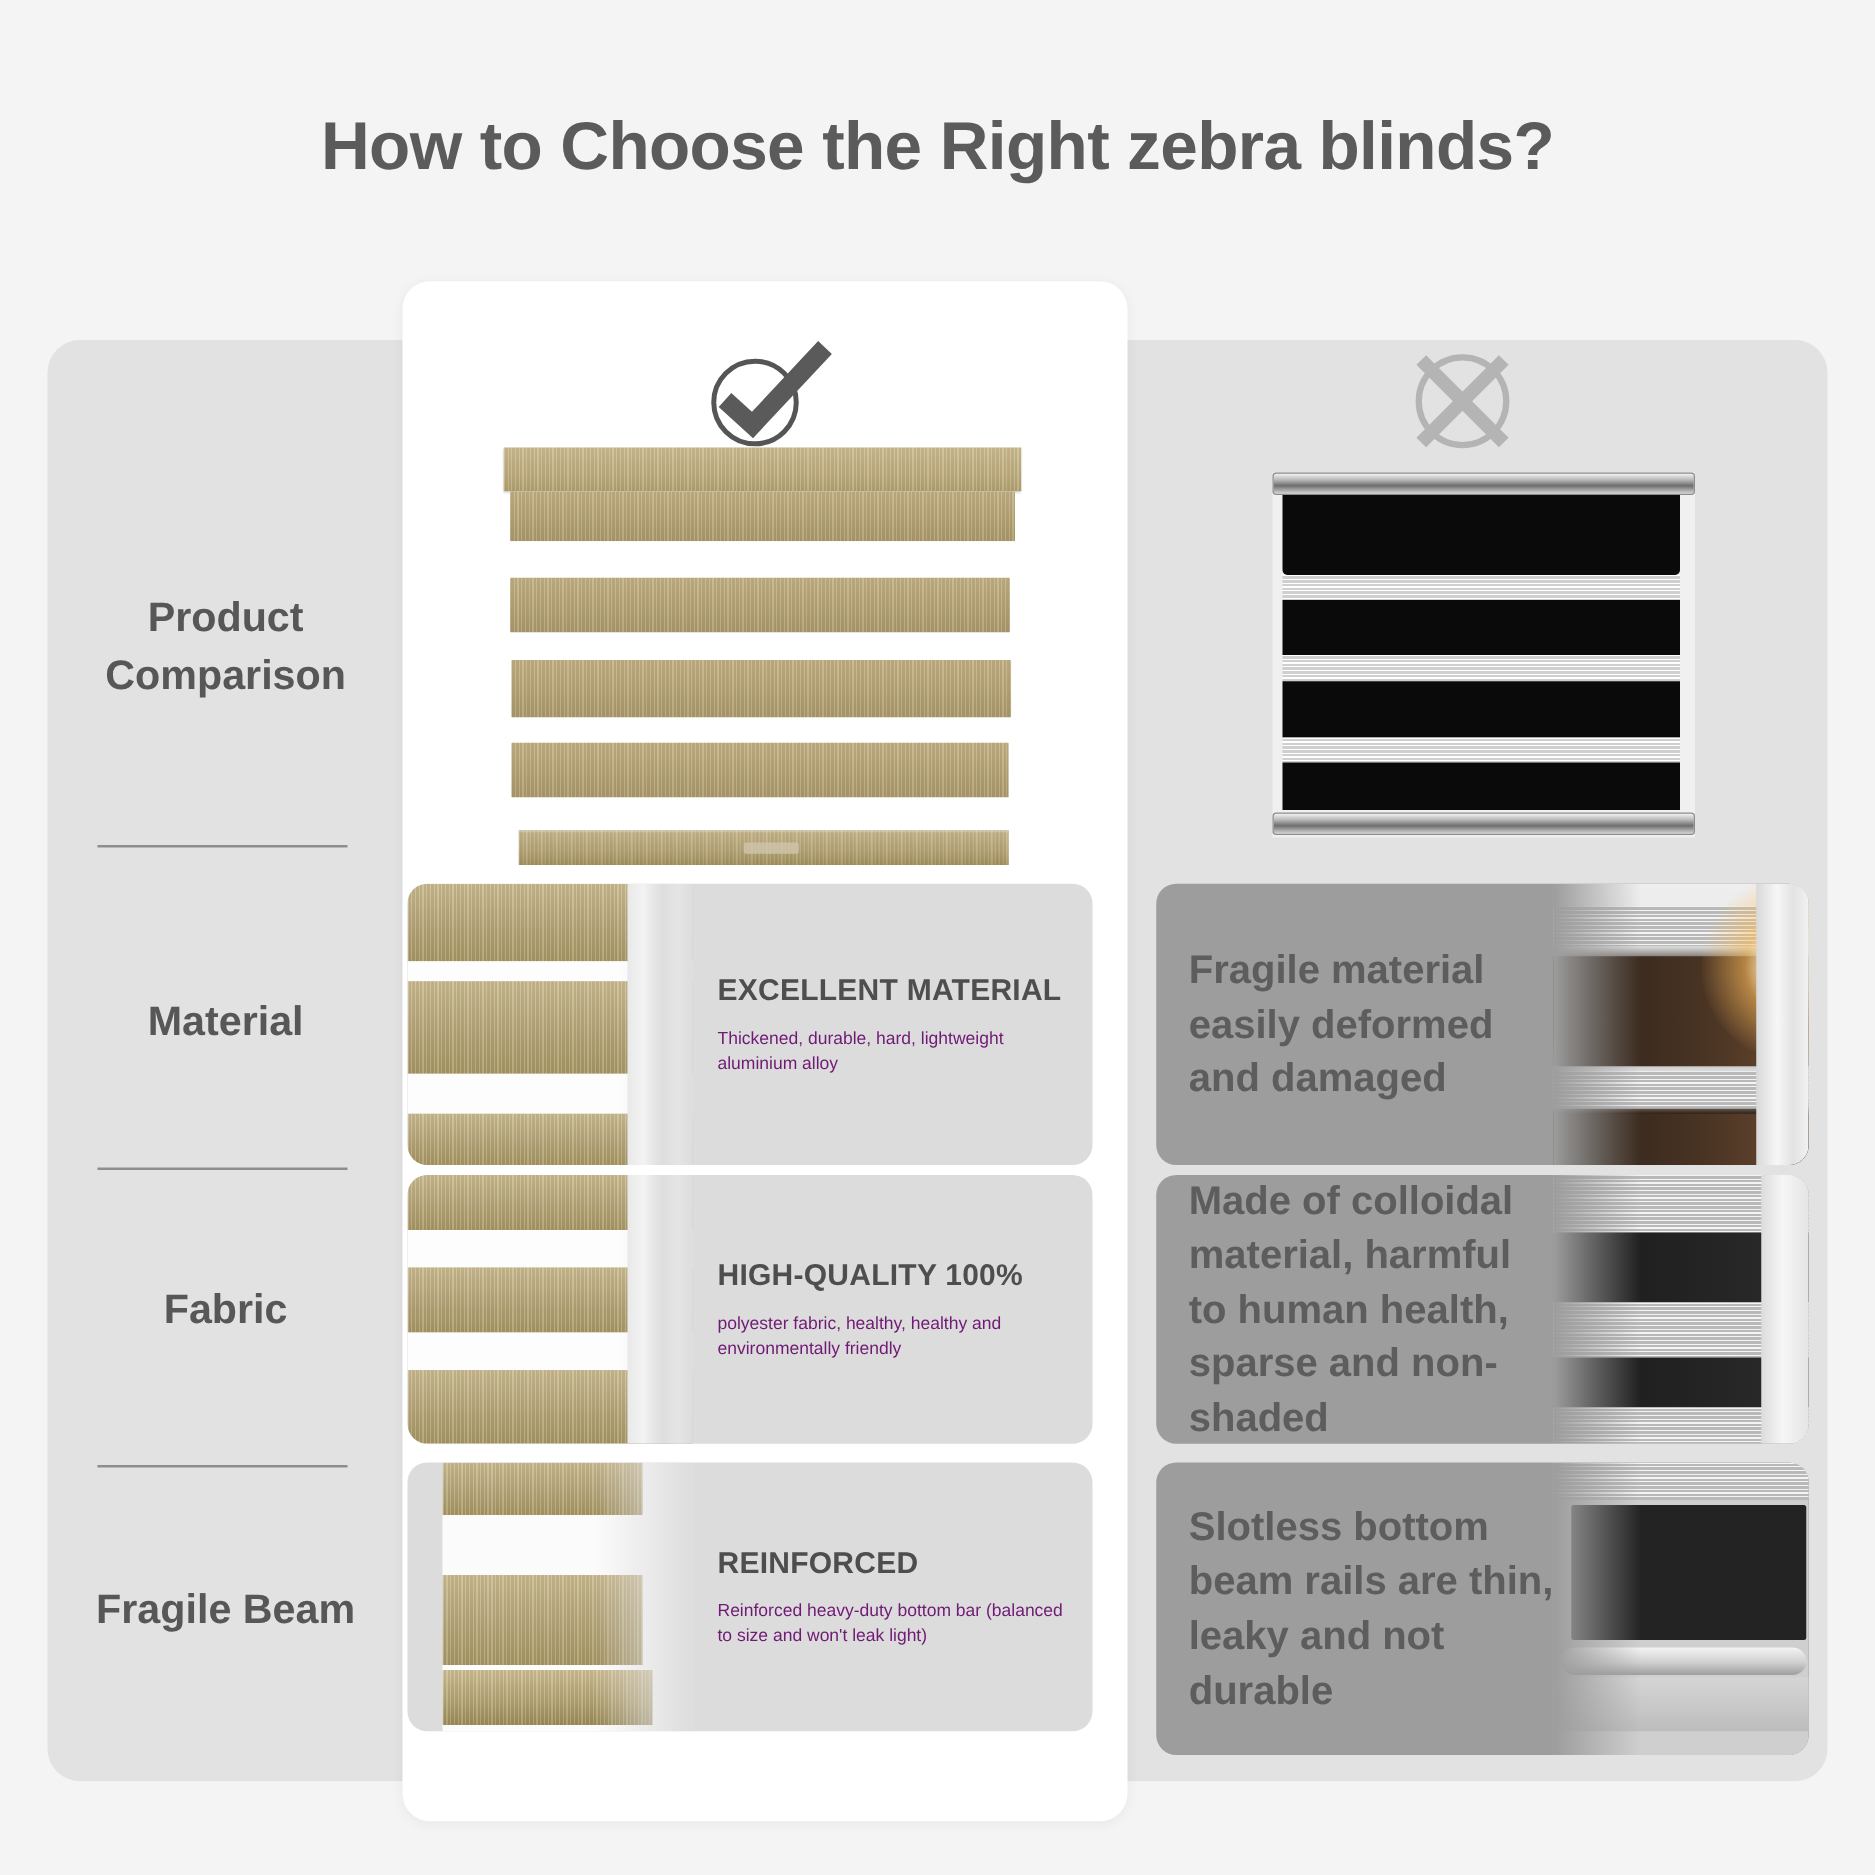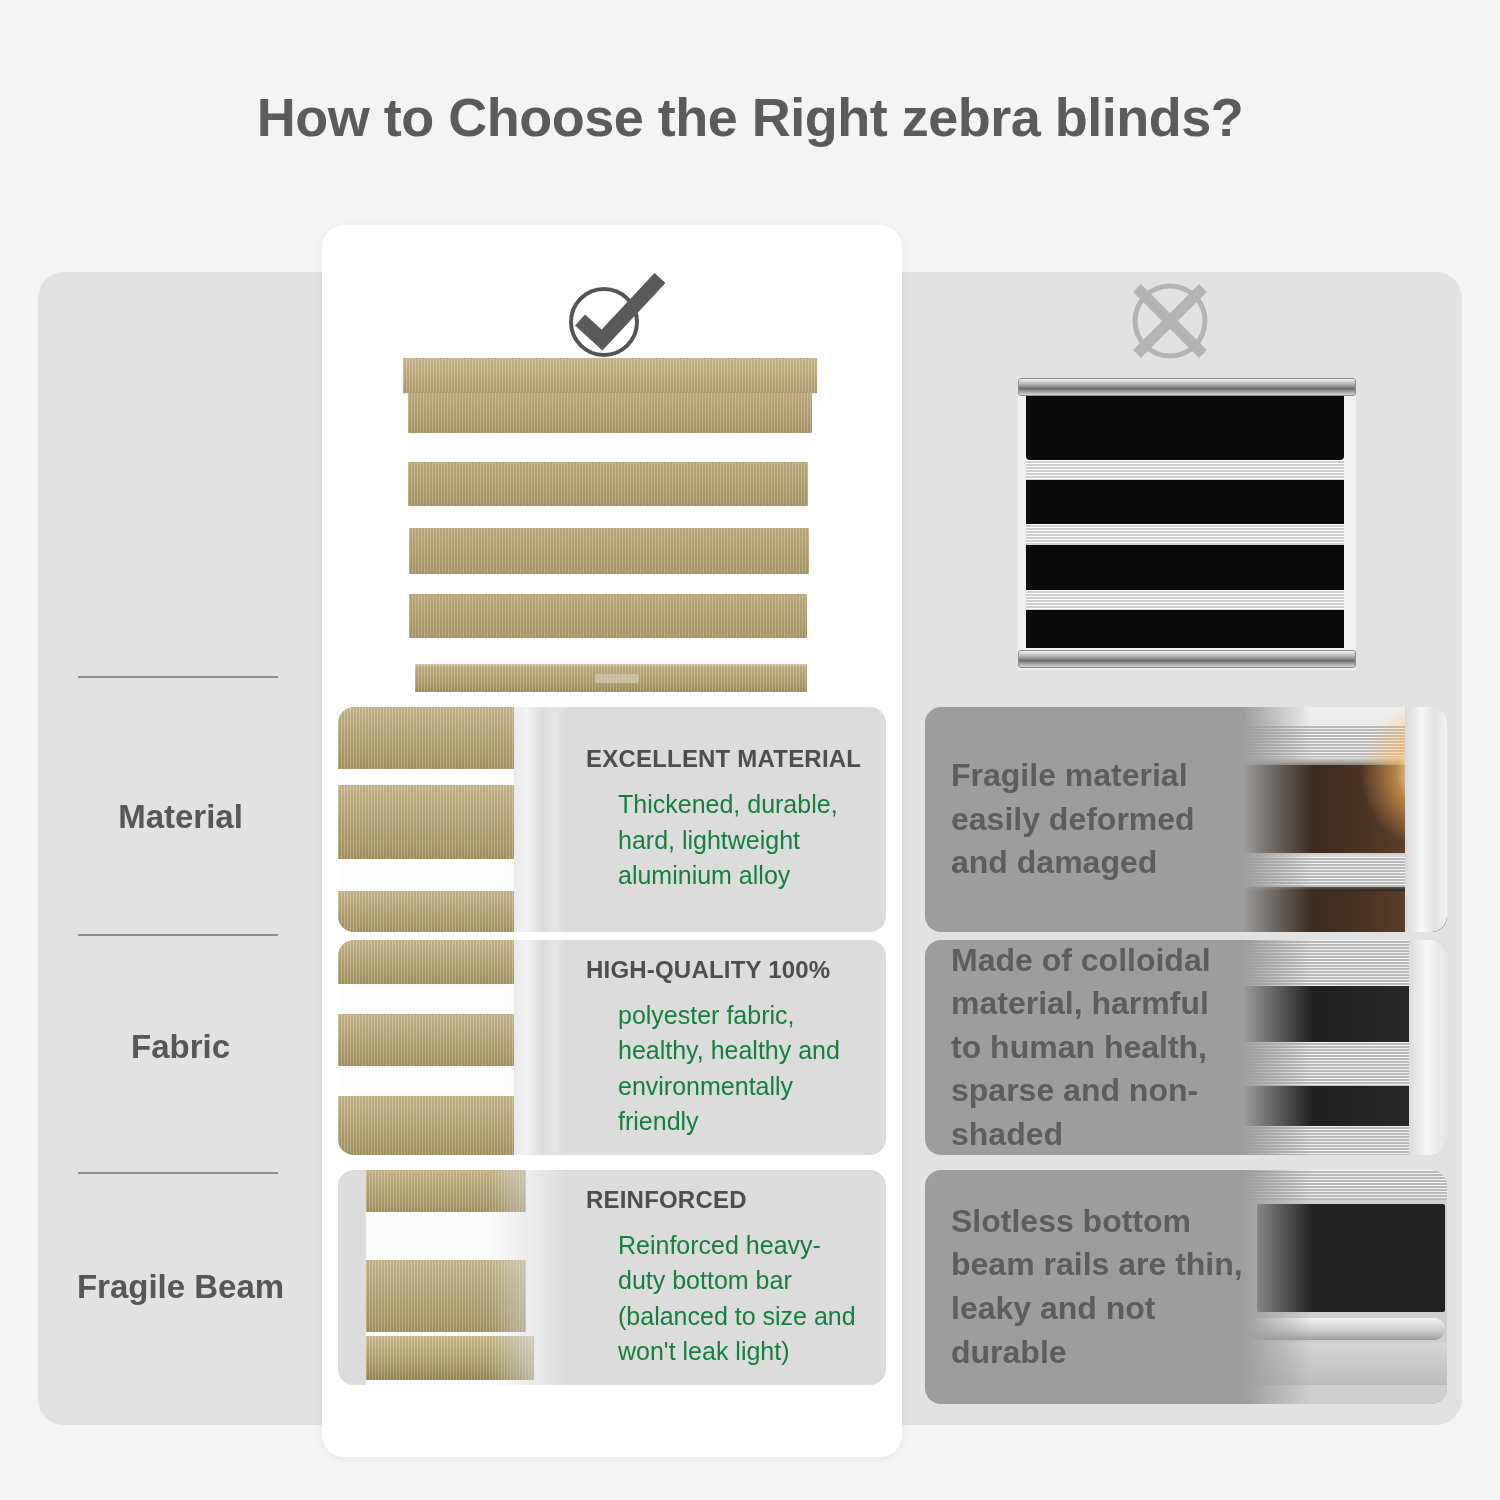--- a/index.html
+++ b/index.html
@@ -110,33 +110,33 @@
   .b-black{ position:absolute; left:8px; width:318px; background:#0a0a0a; }
   .b-mesh{
     position:absolute; left:8px; width:318px;
     background:
       repeating-linear-gradient(to bottom,
         #ffffff 0px, #ffffff 1px, #cfcfcf 1px, #cfcfcf 3px);
   }
 
   
   .feat-good{
-    position:absolute; left:338px;
+    position:absolute; left:326px;
     width:548px;
     background:#dcdcdc; border-radius:16px;
     overflow:hidden; display:flex;
   }
   .feat-good .thumb{ width:228px; flex:0 0 228px; position:relative; overflow:hidden; }
   .feat-good .copy{ flex:1; padding:0 22px 0 20px; display:flex; flex-direction:column; justify-content:center; }
   .feat-title{
     font-size:24px; font-weight:bold; color:#4e4e4e;
     letter-spacing:.2px; margin-bottom:14px;
   }
   .feat-body{
-    font-size:25px; color:#15803d; line-height:1.42;margin-left:32px;
+    font-size:14px; color:#701a75; line-height:1.42;
   }
 
   
   .feat-bad{
     position:absolute; left:925px;
     width:522px;
     background:#9d9d9d; border-radius:16px;
     overflow:hidden; display:flex;
   }
   .feat-bad .copy{
@@ -183,20 +183,23 @@
 </style>
 </head>
 <body>
 
 <div class="page-title">How to Choose the Right zebra blinds?</div>
 
 <div class="gray-panel"></div>
 
 <div class="sidebar">
 
+  <div class="side-row" style="top:175px;height:140px;">
+    <div class="side-label">Product Comparison</div>
+  </div>
   <div class="side-div" style="top:404px;"></div>
 
   <div class="side-row" style="top:500px;height:90px;">
     <div class="side-label">Material</div>
   </div>
   <div class="side-div" style="top:662px;"></div>
 
   <div class="side-row" style="top:730px;height:90px;">
     <div class="side-label">Fabric</div>
   </div>

